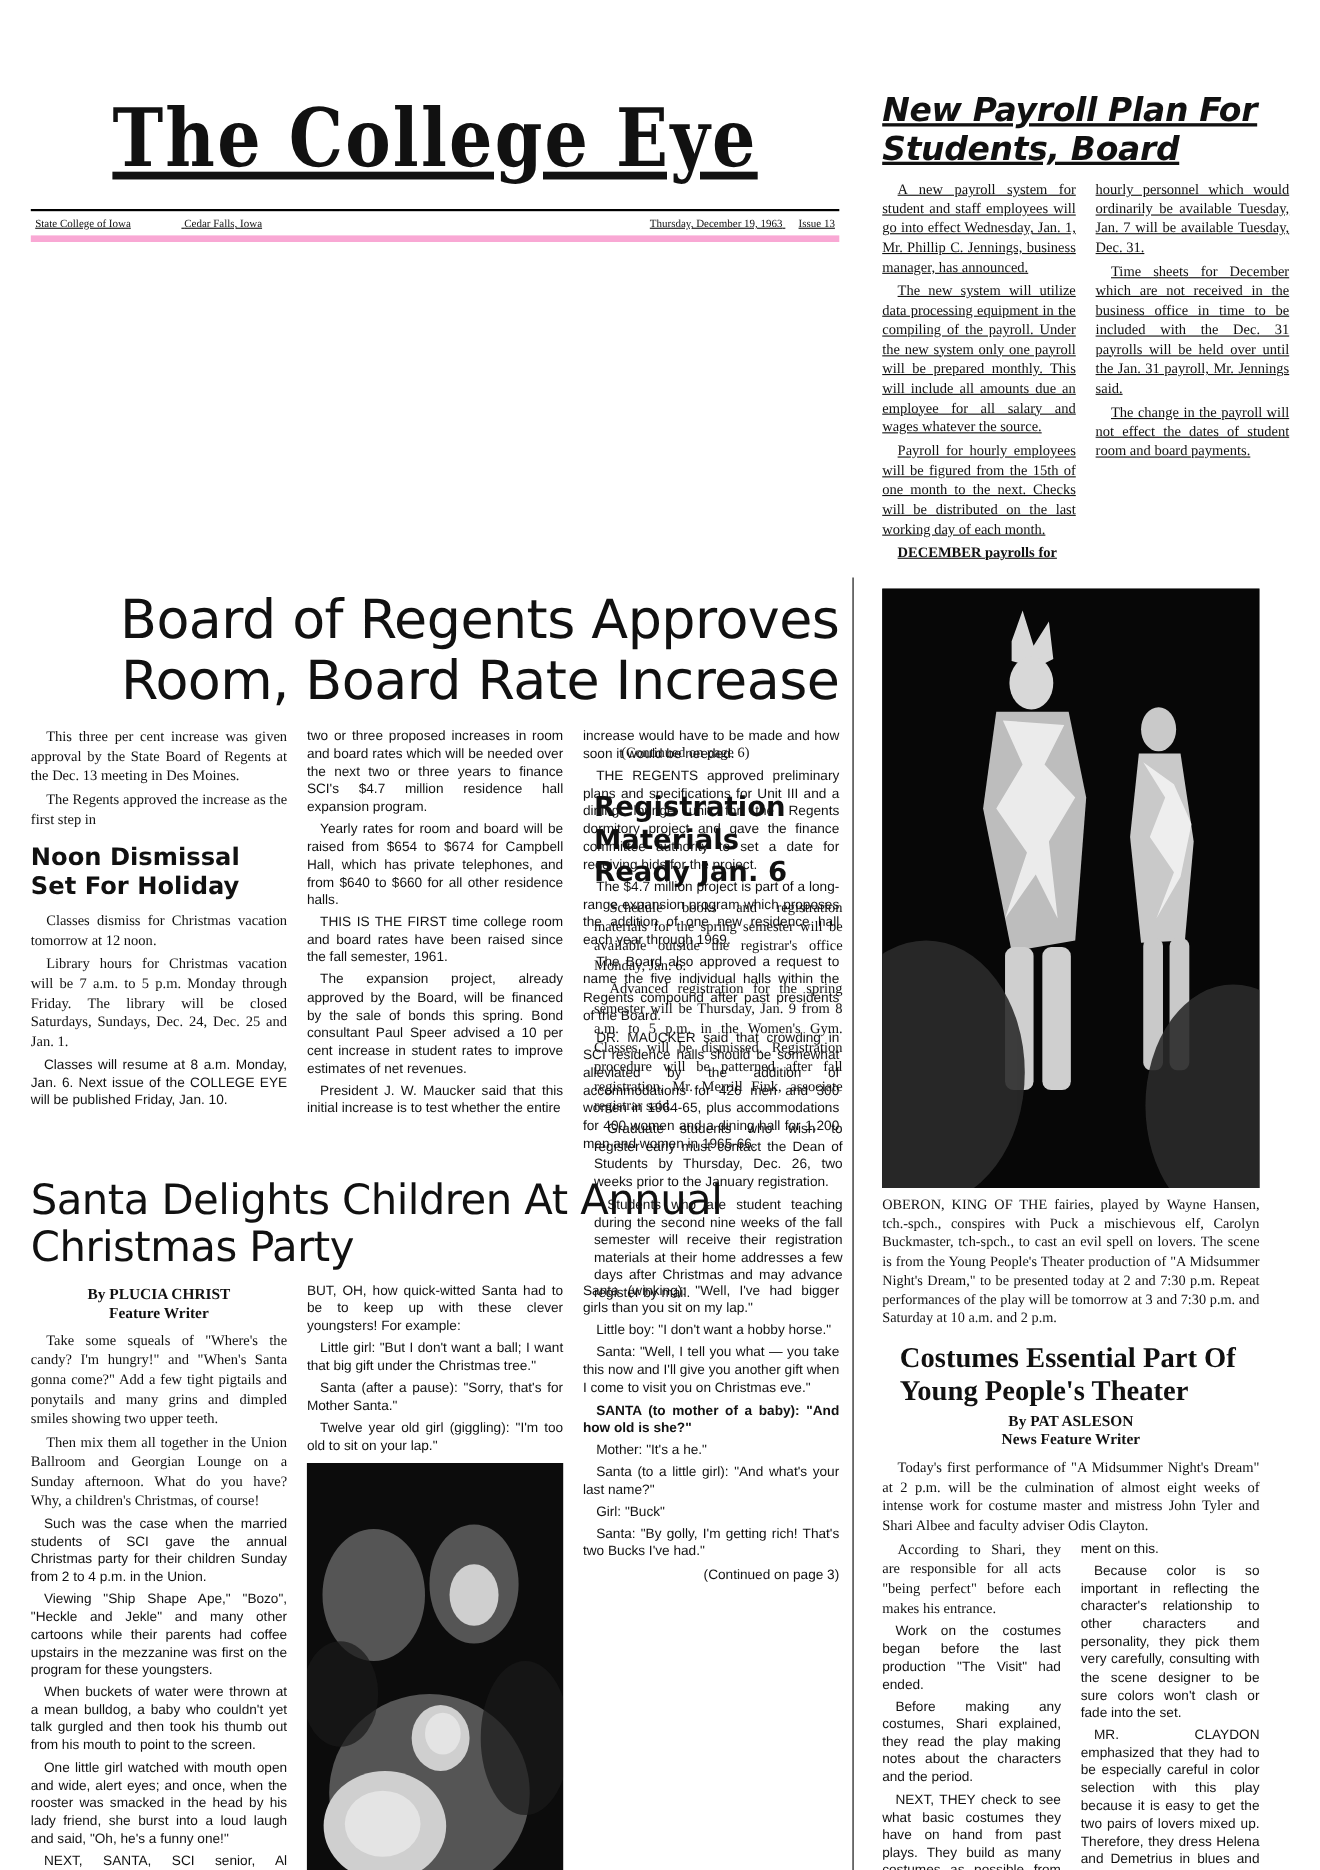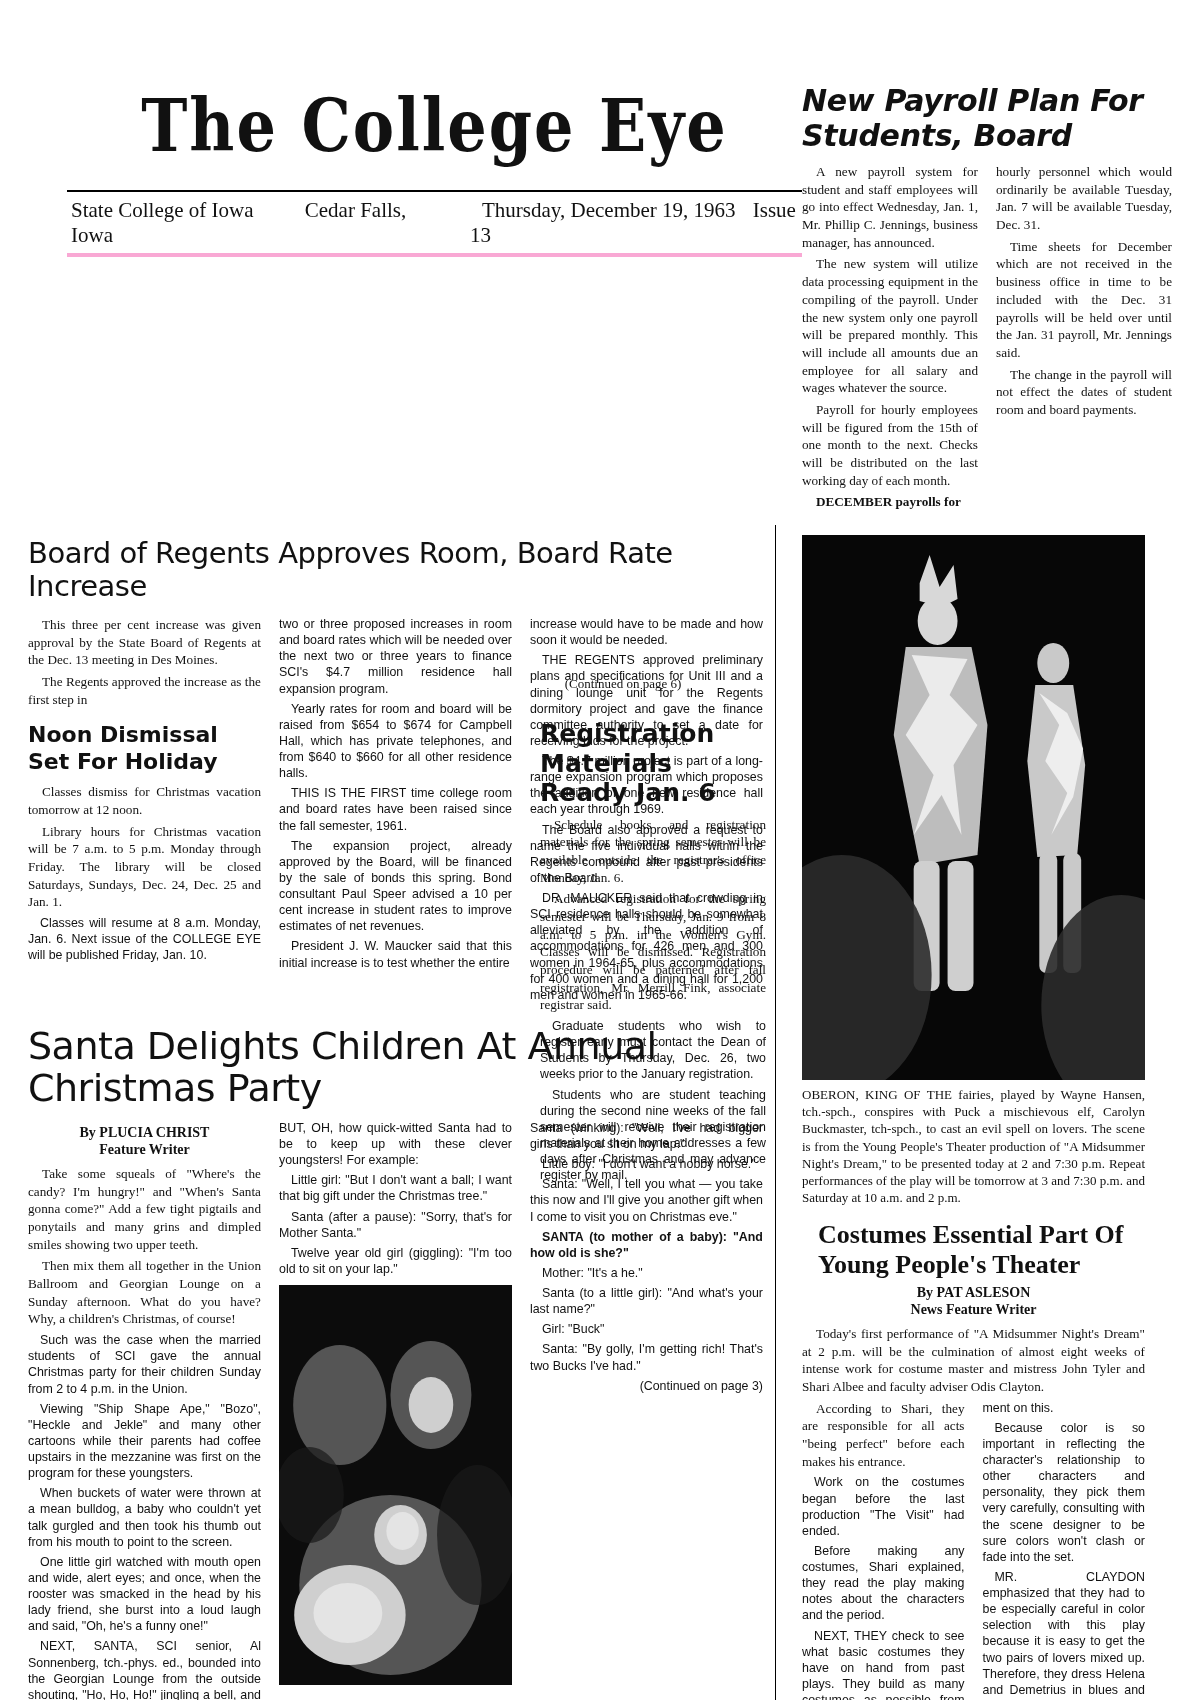--- a/index.html
+++ b/index.html
@@ -18,21 +18,22 @@
   }
   .inner{
     position:absolute;
     left:28px;top:84px;right:28px;bottom:28px;
   }
 
   
   .masthead{
     display:flex;
     align-items:flex-start;
-    justify-content:flex-end;
+    justify-content:space-between;
+    text-decoration:underline;
   }
   .mast-left{width:735px;}
   .mast-title{
     font-family:"DejaVu Serif", serif;
     font-weight:bold;
     font-size:62px;
     letter-spacing:2px;
     line-height:1;
     text-align:center;
     white-space:nowrap;
@@ -40,23 +41,23 @@
     transform-origin:top center;
     margin-top:6px;
   }
   .mast-rule{
     border-top:2px solid #000;
     margin-top:38px;
   }
   .mast-meta{
     display:flex;
     justify-content:space-between;
-    font-size:21px;
+    font-size:10px;
     padding:6px 4px 5px 4px;
-    border-bottom:4px solid #f9a8d4;
+    border-bottom:6px solid #f9a8d4;
   }
   .mast-meta .left span{margin-right:46px;}
   .mast-meta .right span{margin-left:12px;}
 
   .mast-right{
     width:370px;
   }
   .payroll-head{
     font-family:"DejaVu Sans", sans-serif;
     font-weight:bold;
@@ -77,24 +78,25 @@
     width:370px;
     padding-left:26px;
     box-sizing:border-box;
     border-left:1px solid #000;
     margin-left:12px;
   }
 
   h1.head-main{
     font-family:"DejaVu Sans", sans-serif;
     font-weight:normal;
-    font-size:29px;
+    font-size:49px;
     line-height:1.12;
     letter-spacing:-0.5px;
     margin:12px 0 14px 0;
+    text-align:right;
   }
   h2.head-sec{
     font-family:"DejaVu Sans", sans-serif;
     font-weight:normal;
     font-size:38px;
     line-height:1.12;
     letter-spacing:-0.5px;
     margin:18px 0 10px 0;
   }
   h3.subhead{

